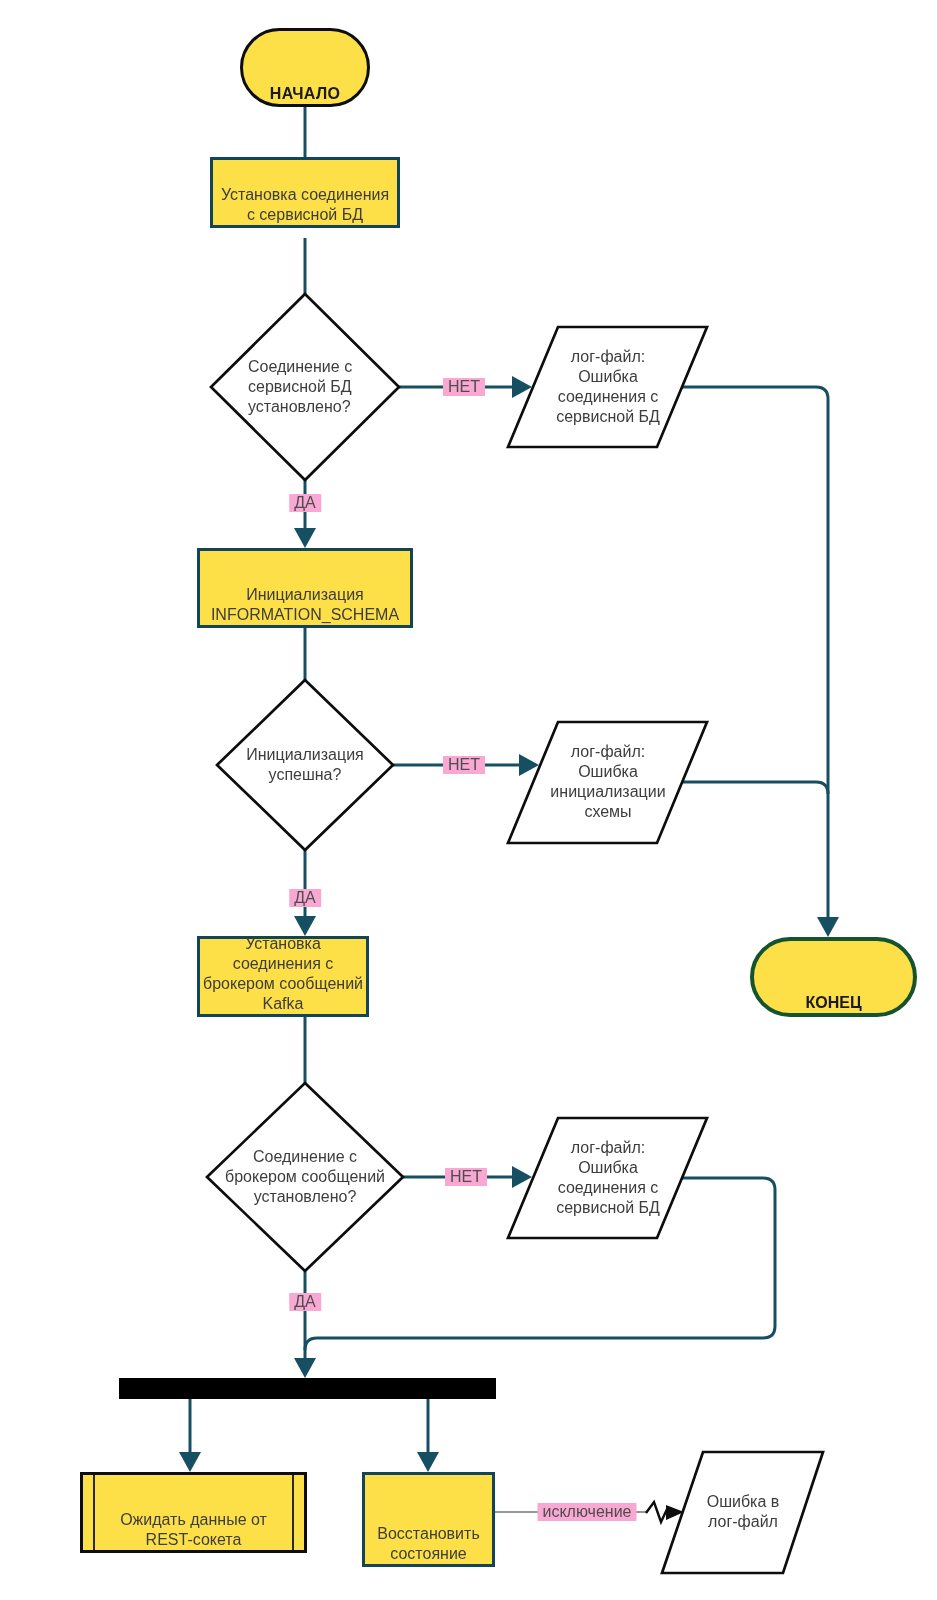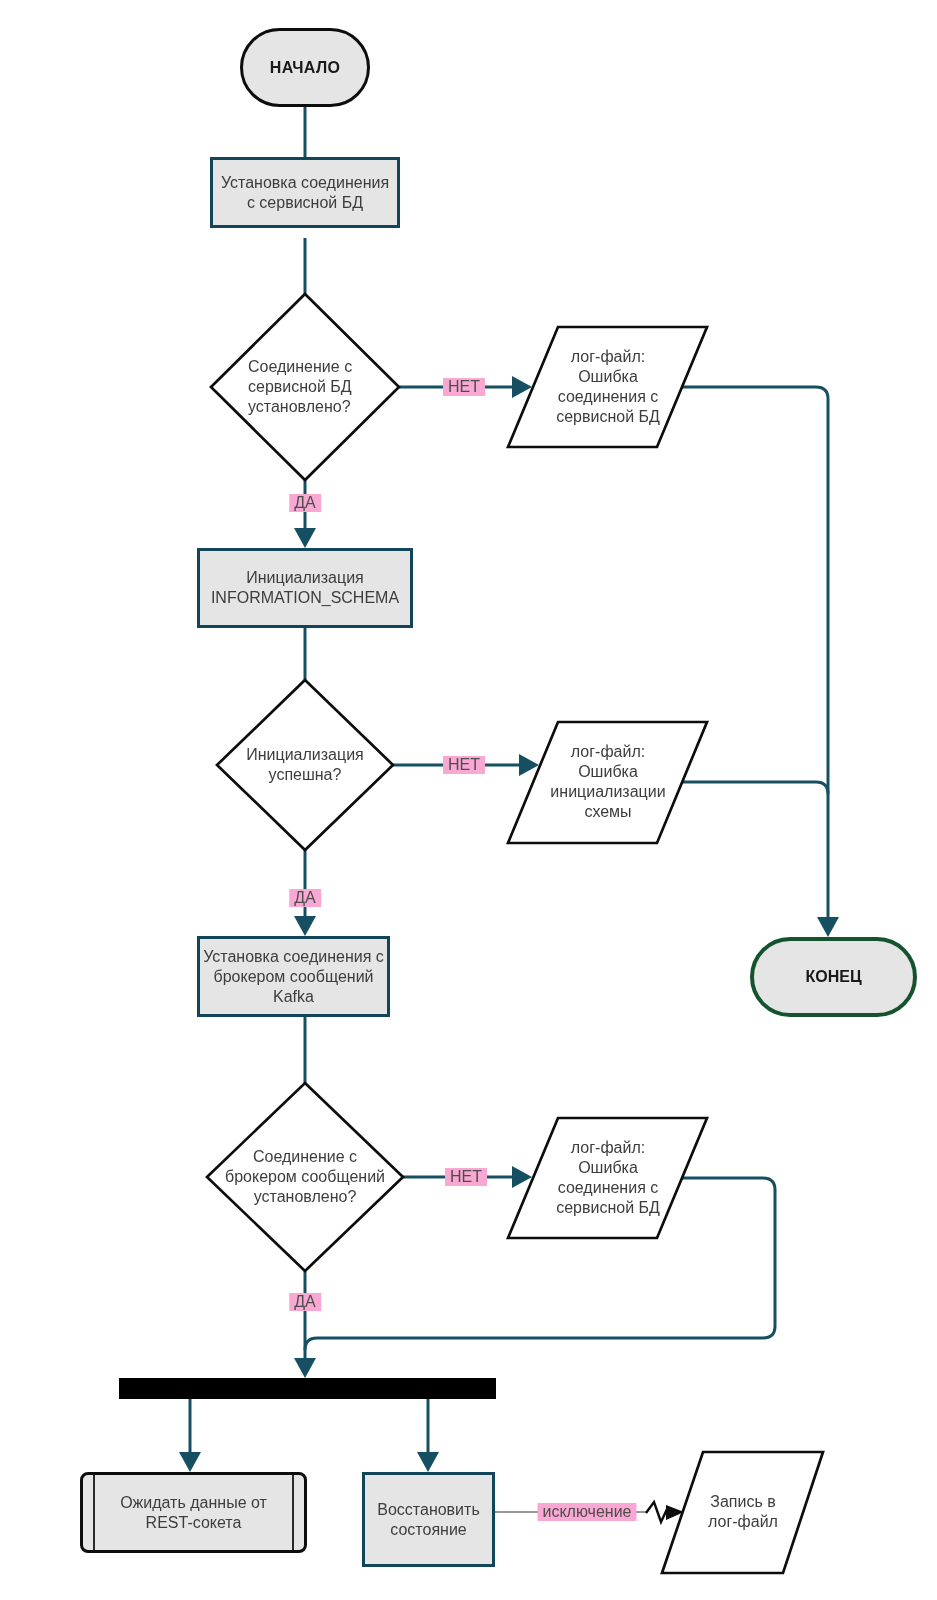--- a/index.html
+++ b/index.html
@@ -1,41 +1,41 @@
 <!DOCTYPE html>
 <html><head>
 <meta charset="utf-8">
 <style>
   html,body{margin:0;padding:0;background:#ffffff;}
   #canvas{
     position:relative;width:937px;height:1600px;background:#ffffff;overflow:hidden;
     font-family:"Liberation Sans","DejaVu Sans",sans-serif;
   }
   #connector-layer{position:absolute;left:0;top:0;width:937px;height:1600px;}
-  .node{position:absolute;box-sizing:border-box;background:#e5e5e5;display:flex;align-items:center;justify-content:center;}
+  .node{position:absolute;box-sizing:border-box;background:#fde047;display:flex;align-items:flex-end;justify-content:center;}
   .node-text{white-space:pre-line;text-align:center;color:#3d3d3d;font-size:16px;line-height:20px;}
   .terminal{border:3px solid #0d0d0d;border-radius:40px;}
   .terminal .node-text{font-weight:bold;color:#1a1a1a;letter-spacing:.3px;}
   .terminal-end{border:4px solid #14532d;border-radius:40px;}
   .process{border:3px solid #12455a;}
   .predef{border:3px solid #0d0d0d;}
   .predef-line{position:absolute;top:0;bottom:0;width:2px;background:#2a2a2a;}
   .predef-line.l{left:10px;}
   .predef-line.r{right:10px;}
   .fork-bar{position:absolute;background:#000000;}
   .float-text{position:absolute;transform:translate(-50%,-50%);white-space:pre-line;color:#3d3d3d;font-size:16px;line-height:20px;text-align:center;}
   .float-text.left-align{text-align:left;transform:translateY(-50%);}
   .edge-label{position:absolute;transform:translate(-50%,-50%);background:#f9a8d4;padding:0 5px;color:#4d4d4d;font-size:16px;line-height:18px;}
   .start-node{left:240px;top:28px;width:130px;height:79px;}
   .end-node{left:750px;top:937px;width:167px;height:80px;}
   .process-1{left:210px;top:157px;width:190px;height:71px;}
   .process-2{left:197px;top:548px;width:216px;height:80px;}
-  .process-3{left:197px;top:936px;width:193px;height:81px;}
+  .process-3{left:197px;top:936px;width:172px;height:81px;}
   .process-4{left:362px;top:1472px;width:133px;height:95px;}
-  .predef-1{left:80px;top:1472px;width:227px;height:81px;border-radius:8px;}
+  .predef-1{left:80px;top:1472px;width:227px;height:81px;}
   .bar-1{left:119px;top:1378px;width:377px;height:21px;}
 </style>
 </head>
 <body>
 
 <div id="canvas">
 
   <svg id="connector-layer" width="937" height="1600" viewBox="0 0 937 1600" fill="none" xmlns="http://www.w3.org/2000/svg">
 
     <path d="M305 103 V157" stroke="#164f62" stroke-width="3"></path>
@@ -128,21 +128,21 @@
 соединения с
 сервисной БД</div>
   <div class="float-text" style="left:608px;top:782px;width:140px;">лог-файл:
 Ошибка
 инициализации
 схемы</div>
   <div class="float-text" style="left:608px;top:1178px;width:130px;">лог-файл:
 Ошибка
 соединения с
 сервисной БД</div>
-  <div class="float-text" style="left:743px;top:1512px;width:110px;">Запись в
+  <div class="float-text" style="left:743px;top:1512px;width:110px;">Ошибка в
 лог-файл</div>
 
   <div class="edge-label" style="left:464px;top:387px;">НЕТ</div>
   <div class="edge-label" style="left:464px;top:765px;">НЕТ</div>
   <div class="edge-label" style="left:466px;top:1177px;">НЕТ</div>
   <div class="edge-label" style="left:305px;top:503px;">ДА</div>
   <div class="edge-label" style="left:305px;top:898px;">ДА</div>
   <div class="edge-label" style="left:305px;top:1302px;">ДА</div>
   <div class="edge-label" style="left:587px;top:1512px;">исключение</div>
 

